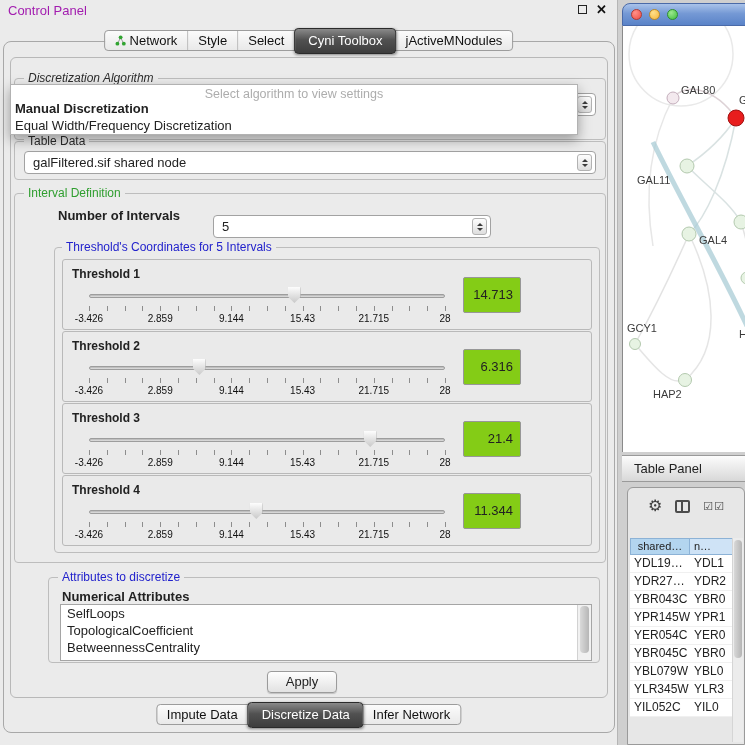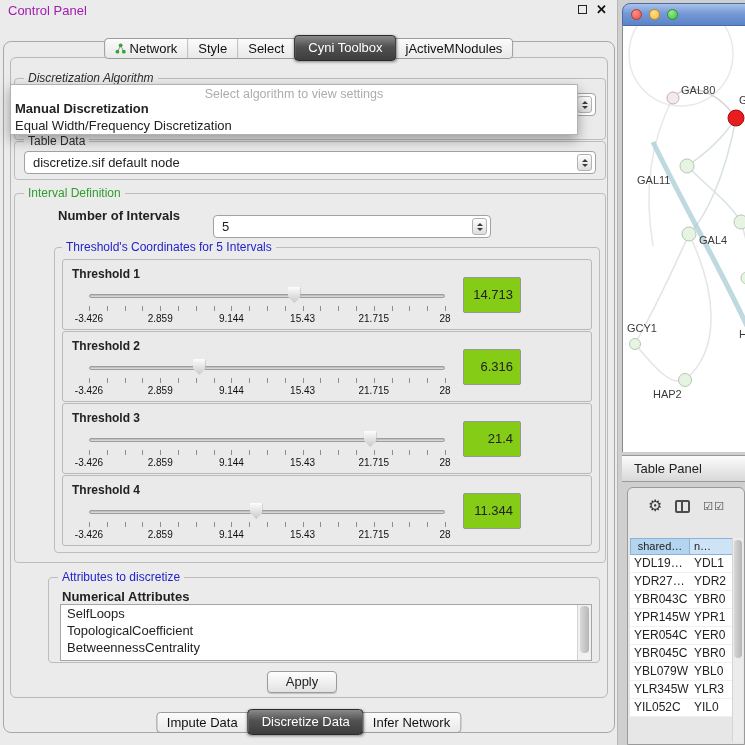--- a/index.html
+++ b/index.html
@@ -46,22 +46,22 @@
   .cp-title { position:absolute; left:8px; top:3px; font-size:13px; color:#a21caf; }
   .cp-tb-icons { position:absolute; right:10px; top:4px; display:flex; gap:9px; align-items:center; }
   .float-box { width:9px; height:9px; border:1.5px solid #222; display:inline-block; }
   .close-x { font-size:13px; font-weight:bold; color:#111; line-height:11px; }
 
   .outer-panel { position:absolute; left:3px; top:41px; width:612px; height:692px;
     border:1px solid #a8a8a8; border-radius:8px; }
   .inner-panel { position:absolute; left:10px; top:57px; width:598px; height:641px;
     border:1px solid #b8b8b8; border-radius:6px; background:#ebebeb; }
 
-  .tabstrip { position:absolute; left:50%; transform:translateX(-50%); display:flex; align-items:flex-end;
-    height:21px; border:1px solid #9c9c9c; border-radius:4px; background:linear-gradient(#fbfbfb,#e9e9e9); z-index:20;margin-top:8px; }
+  .tabstrip { position:absolute; left:50%; transform:translateX(-50%); display:flex; align-items:center;
+    height:21px; border:1px solid #9c9c9c; border-radius:4px; background:linear-gradient(#fbfbfb,#e9e9e9); z-index:20; }
   .tabstrip.top { top:30px; }
   .tabstrip.bottom { top:704px; }
   .tab { padding:0 10px; line-height:19px; font-size:13px; border-right:1px solid #bdbdbd; white-space:nowrap;
     display:flex; align-items:center; gap:4px; color:#111; }
   .tab:last-child { border-right:none; }
   .tab.sel { background:linear-gradient(#8a8a8a,#515151 45%,#3d3d3d); color:#fff; border:1px solid #2b2b2b;
     border-radius:4px; margin:-3px -1px; padding:0 13px; line-height:24px; box-shadow:0 1px 3px rgba(0,0,0,0.45); z-index:21; }
 
   .grp { position:absolute; border:1px solid #bdbdbd; border-radius:4px; }
   .grp-label { position:absolute; background:#ebebeb; padding:0 4px; font-size:12px; color:#2c2c2c; z-index:3; white-space:nowrap; }
@@ -266,21 +266,21 @@
 
     <div class="dropdown">
       <div class="dd-placeholder">Select algorithm to view settings</div>
       <div class="dd-opt bold">Manual Discretization</div>
       <div class="dd-opt">Equal Width/Frequency Discretization</div>
     </div>
 
     <div class="grp" style="left:14px; top:141px; width:592px; height:39px;"></div>
     <span class="grp-label" style="left:24px; top:134px;">Table Data</span>
     <div class="combo" style="left:24px; top:151px; width:572px; height:23px;">
-      <span class="val">discretize.sif default node</span>
+      <span class="val">galFiltered.sif shared node</span>
       <span class="stepper">
           <i class="up"></i>
           <i class="dn"></i>
         </span>
     </div>
 
     <div class="grp" style="left:14px; top:193px; width:592px; height:370px;"></div>
     <span class="grp-label green" style="left:24px; top:186px;">Interval Definition</span>
 
     <span class="bold-label" style="left:58px; top:208px;">Number of Intervals</span>

